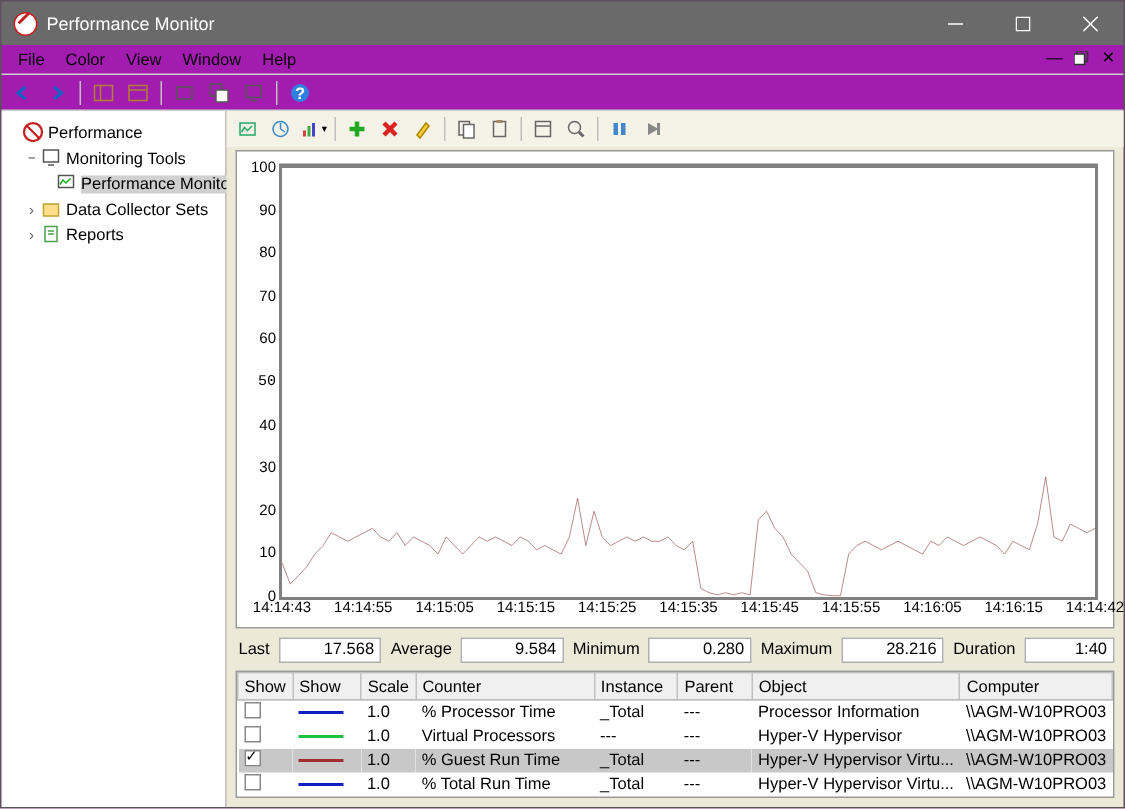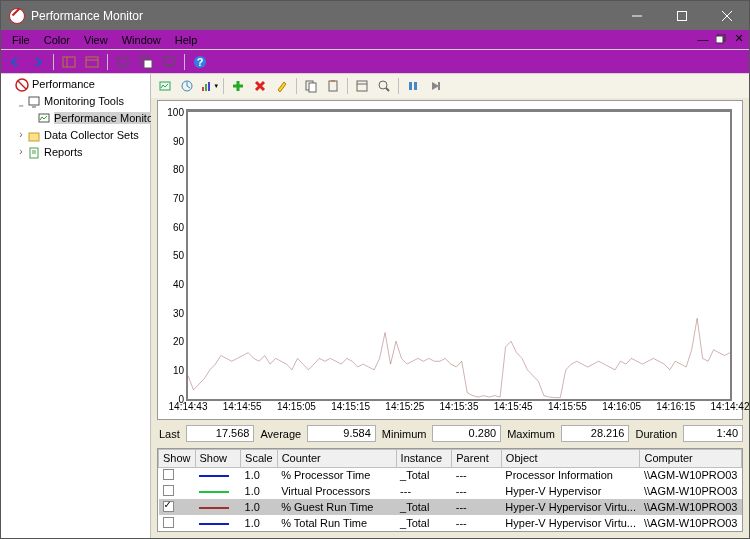--- a/index.html
+++ b/index.html
@@ -14,21 +14,21 @@
 .winbtn svg{stroke:#fff;fill:none}
 .menubar{height:20px;display:flex;align-items:center;padding:0 4px;border-bottom:1px solid #d0d0d0;position:relative}
 .menubar .mi{padding:2px 7px}
 .mdi{position:absolute;right:2px;top:1px;display:flex;gap:2px}
 .mdi div{width:16px;height:15px;display:flex;align-items:center;justify-content:center}
 .toolbar1{height:24px;display:flex;align-items:center;padding:2px 4px;border-bottom:1px solid #d0d0d0;gap:3px}
 .tbtn{width:20px;height:20px;display:flex;align-items:center;justify-content:center;border:1px solid transparent}
 .sep{width:1px;height:16px;background:#c0c0c0;margin:0 2px}
 .body{flex:1;display:flex;min-height:0}
 .nav{width:150px;border-right:1px solid #c0c0c0;padding:4px 2px;background:#fff}
-.nrow{display:flex;align-items:flex-start;height:17px;white-space:nowrap}
+.nrow{display:flex;align-items:flex-end;height:17px;white-space:nowrap}
 .tw{width:12px;text-align:center;color:#666;font-size:10px}
 .nrow .ic{width:14px;height:14px;margin-right:3px;flex-shrink:0}
 .nrow.sel span{background:#d0d0d0}
 .main{flex:1;display:flex;flex-direction:column;min-width:0;background:#ece9d8}
 .toolbar2{height:24px;display:flex;align-items:center;padding:2px 4px;gap:2px;background:#f5f2e7}
 .chartbox{flex:1;margin:2px 6px;background:#fff;border:1px solid #999;position:relative;min-height:0}
 .stats{height:20px;margin:2px 6px;display:flex;align-items:center;gap:4px}
 .stats .lbl{padding:0 2px}
 .stats .val{background:#fff;border:1px solid #b0b0b0;padding:1px 4px;min-width:50px;text-align:right;height:17px;line-height:13px}
 .grid{margin:2px 6px 6px;background:#fff;border:1px solid #999}
@@ -263,21 +263,21 @@
           </div>
    </div>
 
    <div class="chartbox">
     <div class="plotarea" id="plotarea">
             <div class="ylabel" style="top: 100%;">0</div>
             <div class="ylabel" style="top: 90%;">10</div>
             <div class="ylabel" style="top: 80%;">20</div>
             <div class="ylabel" style="top: 70%;">30</div>
             <div class="ylabel" style="top: 60%;">40</div>
-            <div class="ylabel" style="top: 50%;">50</div>
+            <div class="ylabel" style="top: 50%; font-family: Liberation Mono, monospace;">50</div>
             <div class="ylabel" style="top: 40%; padding-left: 41px;">60</div>
             <div class="ylabel" style="top: 30%;">70</div>
             <div class="ylabel" style="top: 20%;">80</div>
             <div class="ylabel" style="top: 10%;">90</div>
             <div class="ylabel" style="top: 0%;">100</div>
             <div class="xlabel" style="left: 0%;">14:14:43</div>
             <div class="xlabel" style="left: 10%;">14:14:55</div>
             <div class="xlabel" style="left: 20%;">14:15:05</div>
             <div class="xlabel" style="left: 30%;">14:15:15</div>
             <div class="xlabel" style="left: 40%;">14:15:25</div>

